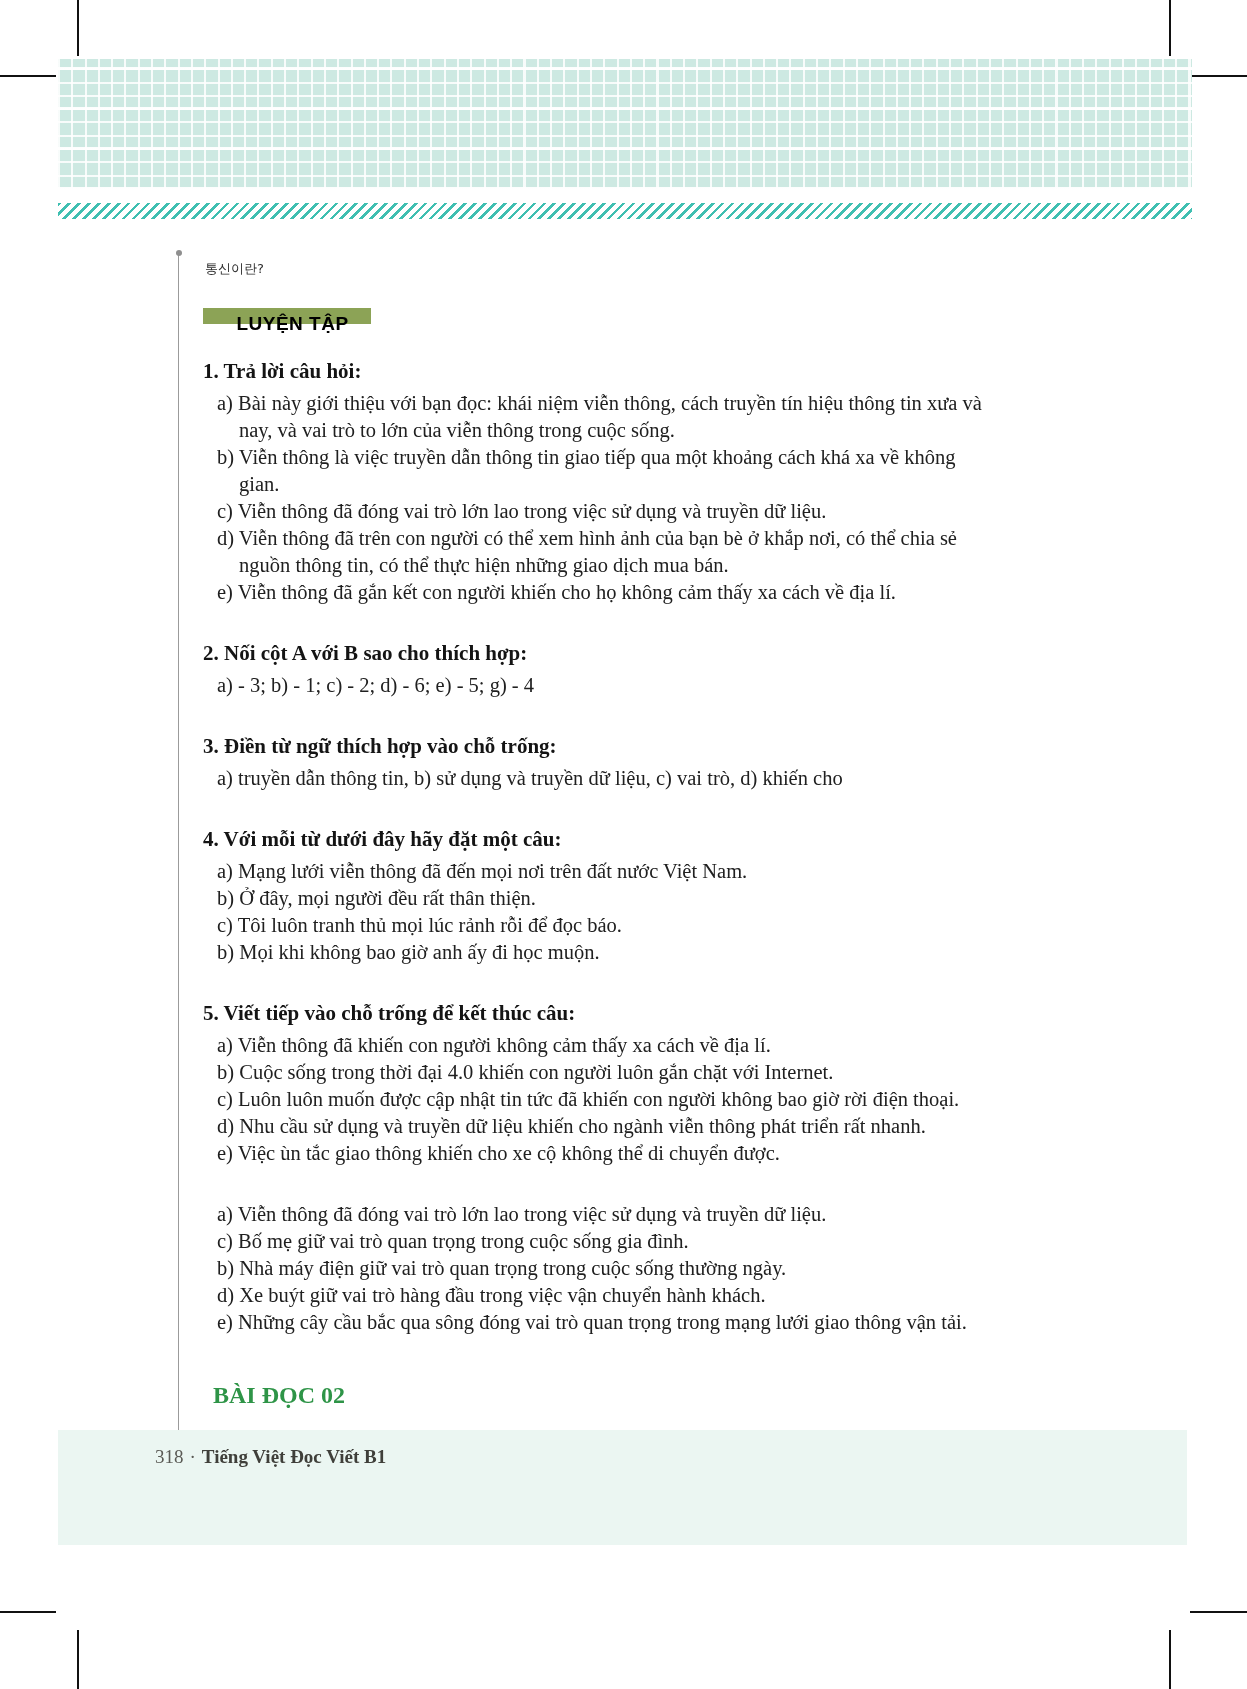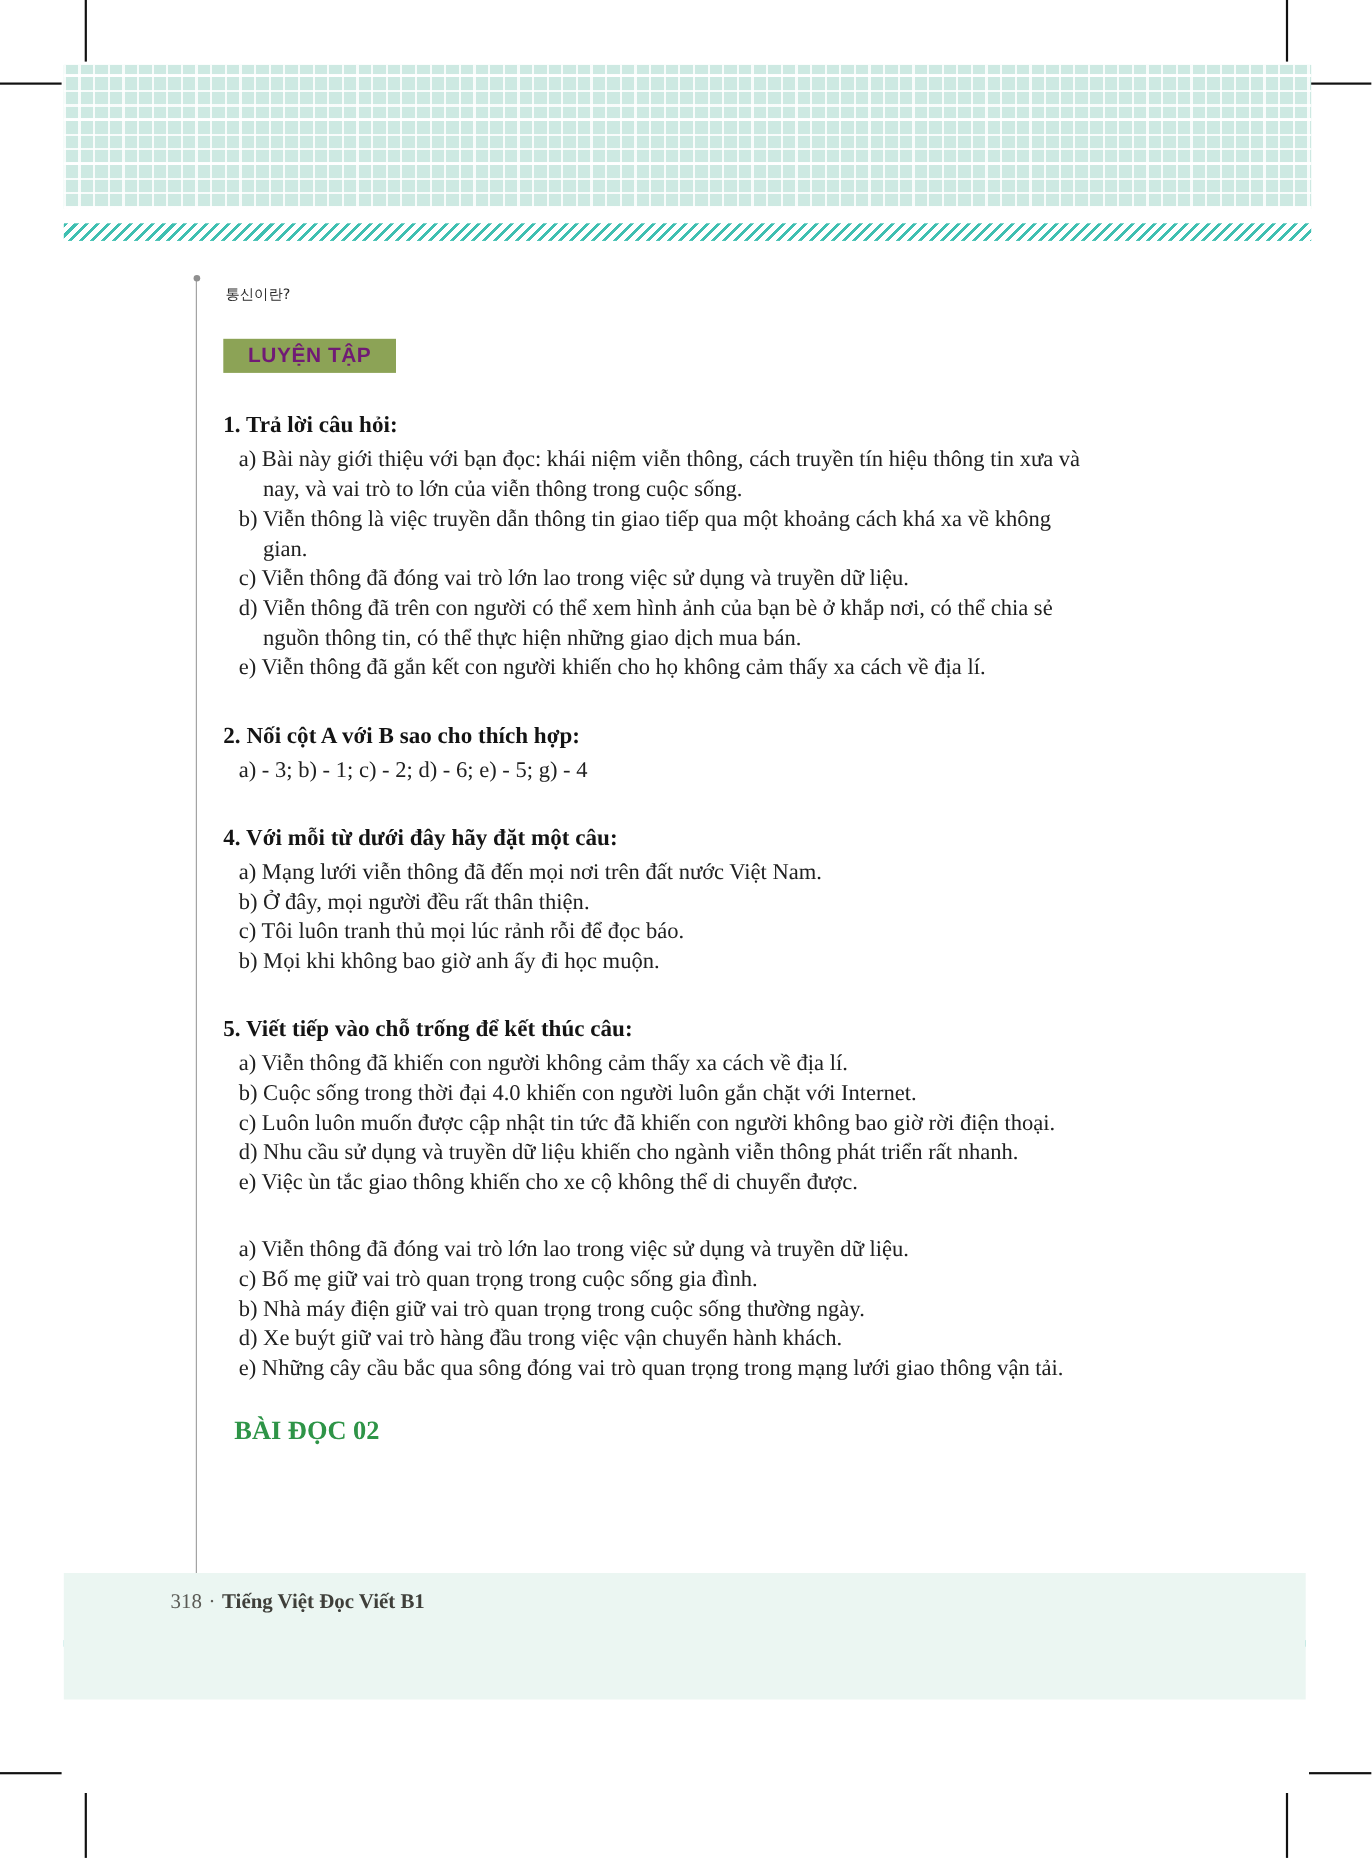--- a/index.html
+++ b/index.html
@@ -41,37 +41,37 @@
   .timeline::before{top:-3px;}
   .timeline::after{bottom:-3px;}
   
   .content{position:absolute;left:203px;top:250px;width:792px;}
   .korean{
     margin:6px 0 0 2px;
     font-family:"DejaVu Sans", sans-serif;
     font-size:13px;line-height:26px;color:#2b2b2b;
   }
   .badge{
-    display:block;margin-top:26px;width:157px;height:31px;line-height:31px;
-    background:#8ca356;color:#701a75;text-align:center;
+    display:block;margin-top:26px;width:157px;height:16px;line-height:31px;
+    background:#8ca356;color:#000000;text-align:center;
     font-family:"Liberation Sans", sans-serif;
-    font-weight:bold;font-size:19px;letter-spacing:.5px;
+    font-weight:bold;font-size:19px;letter-spacing:.5px;padding-left:11px;
   }
   .exercise{margin-top:34px;}
   .ex-title{
     margin:0 0 5px 0;
     font-size:21px;font-weight:bold;line-height:27px;color:#141414;
   }
   .ex-item{
     margin:0 0 0 14px;
     padding-left:22px;text-indent:-22px;
     font-size:20.5px;line-height:27px;color:#202020;
   }
   .next-heading{
-    margin:29px 0 0 10px;
+    margin:45px 0 0 10px;
     font-size:24px;font-weight:bold;line-height:28px;color:#2e9447;
   }
   
   .footer-bar{position:absolute;left:58px;top:1491px;width:1129px;height:6px;background:#3ebcae;}
   .footer-area{position:absolute;left:58px;top:1430px;width:1129px;height:115px;background:#ebf6f2;}
   .footer-text{
     position:absolute;left:97px;top:13px;
     font-size:19px;line-height:27px;color:#55554f;
   }
   .footer-text .pagenum{font-family:"Liberation Serif",serif;font-weight:normal;color:#5a5a55;}
@@ -108,20 +108,24 @@
       <p class="ex-item">c) Viễn thông đã đóng vai trò lớn lao trong việc sử dụng và truyền dữ liệu.</p>
       <p class="ex-item">d) Viễn thông đã trên con người có thể xem hình ảnh của bạn bè ở khắp nơi, có thể chia sẻ nguồn thông tin, có thể thực hiện những giao dịch mua bán.</p>
       <p class="ex-item">e) Viễn thông đã gắn kết con người khiến cho họ không cảm thấy xa cách về địa lí.</p>
     </section>
 
     <section class="exercise">
       <h3 class="ex-title">2. Nối cột A với B sao cho thích hợp:</h3>
       <p class="ex-item">a) - 3;  b) - 1;  c) - 2;  d) - 6;  e) - 5;  g) - 4</p>
     </section>
 
+    <section class="exercise">
+      <h3 class="ex-title">3. Điền từ ngữ thích hợp vào chỗ trống:</h3>
+      <p class="ex-item">a) truyền dẫn thông tin,  b) sử dụng và truyền dữ liệu,  c) vai trò,  d) khiến cho</p>
+    </section>
 
     <section class="exercise">
       <h3 class="ex-title">4. Với mỗi từ dưới đây hãy đặt một câu:</h3>
       <p class="ex-item">a) Mạng lưới viễn thông đã đến mọi nơi trên đất nước Việt Nam.</p>
       <p class="ex-item">b) Ở đây, mọi người đều rất thân thiện.</p>
       <p class="ex-item">c) Tôi luôn tranh thủ mọi lúc rảnh rỗi để đọc báo.</p>
       <p class="ex-item">b) Mọi khi không bao giờ anh ấy đi học muộn.</p>
     </section>
 
     <section class="exercise">

